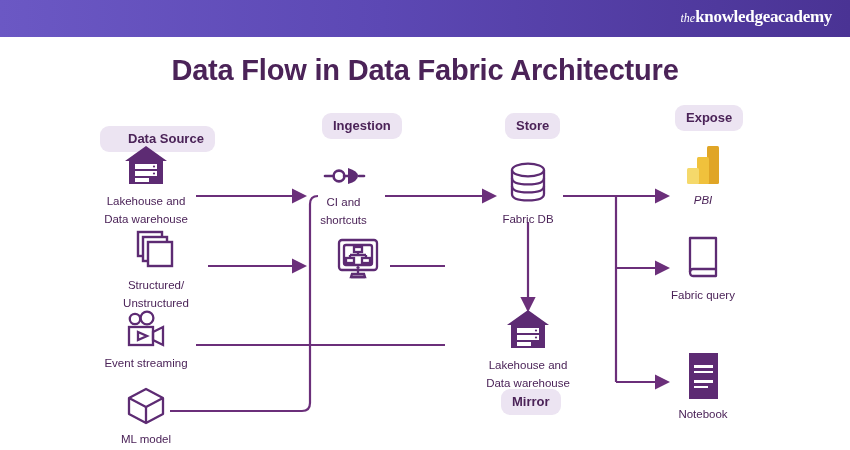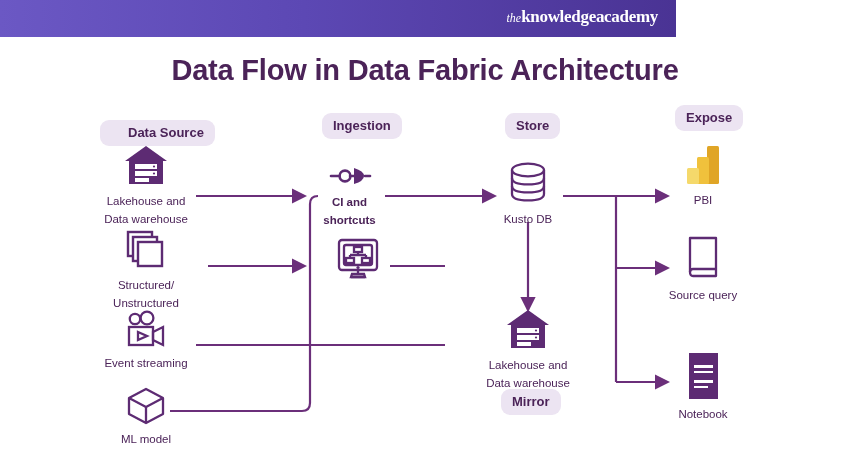--- a/index.html
+++ b/index.html
@@ -5,21 +5,21 @@
   html,body{margin:0;padding:0;}
   body{
     width:850px;height:450px;
     background:#ffffff;
     font-family:"Liberation Sans", sans-serif;
     overflow:hidden;
     position:relative;
   }
   
   .header{
-    position:absolute;left:0;top:0;width:676px;height:37px;
+    position:absolute;left:0;top:0;width:850px;height:37px;
     background:linear-gradient(90deg,#6b58c4 0%,#5c48b4 45%,#4a3394 100%);
   }
   .brand{
     position:absolute;right:18px;top:7px;
     color:#ffffff;
     font-family:"Liberation Serif", serif;
     white-space:nowrap;
   }
   .brand .b-the{font-style:italic;font-size:12px;letter-spacing:0px;}
   .brand .b-main{font-weight:bold;font-size:17px;letter-spacing:-.3px;}
@@ -78,41 +78,41 @@
 
     <path d="M528,222 L528,310" marker-end="url(#ah)"></path>
 
     <path d="M563,196 L616,196 L616,382"></path>
     <path d="M616,196 L668,196" marker-end="url(#ah)"></path>
     <path d="M616,268 L668,268" marker-end="url(#ah)"></path>
     <path d="M616,382 L668,382" marker-end="url(#ah)"></path>
   </g>
 </svg>
 
-<div class="pill" style="left:100px;top:120px;padding-left:28px;">Data Source</div>
+<div class="pill" style="left:100px;top:126px;padding-left:28px;">Data Source</div>
 <div class="pill" style="left:322px;top:113px;">Ingestion</div>
 <div class="pill" style="left:505px;top:113px;">Store</div>
 <div class="pill" style="left:675px;top:105px;">Expose</div>
 
 <div class="node" style="left:86px;top:144px;width:120px;">
   <div class="icon-wrap">
     <svg width="46" height="44" viewBox="0 0 46 44">
       <path d="M23 2 L44 17 L40 17 L40 40 L6 40 L6 17 L2 17 Z" fill="#5d2b73"></path>
       <rect x="12" y="20" width="22" height="5" fill="#ffffff"></rect>
       <rect x="12" y="27" width="22" height="5" fill="#ffffff"></rect>
       <rect x="12" y="34" width="14" height="4" fill="#ffffff"></rect>
       <circle cx="31" cy="22.5" r="1.1" fill="#5d2b73"></circle>
       <circle cx="31" cy="29.5" r="1.1" fill="#5d2b73"></circle>
     </svg>
   </div>
   <div class="cap">Lakehouse and
 Data warehouse</div>
 </div>
 
-<div class="node" style="left:86px;top:228px;width:120px;text-align:center;">
+<div class="node" style="left:96px;top:228px;width:120px;text-align:center;">
   <div class="icon-wrap">
     <svg width="46" height="44" viewBox="0 0 46 44">
       <g fill="none" stroke="#5d2b73" stroke-width="2.4">
         <rect x="5" y="4" width="24" height="24"></rect>
         <rect x="10" y="9" width="24" height="24" fill="#ffffff"></rect>
         <rect x="15" y="14" width="24" height="24" fill="#ffffff"></rect>
       </g>
     </svg>
   </div>
   <div class="cap">Structured/
@@ -140,21 +140,21 @@
       <g fill="none" stroke="#5d2b73" stroke-width="2.3" stroke-linejoin="round">
         <path d="M22 3 L39 12 L39 28 L22 37 L5 28 L5 12 Z"></path>
         <path d="M5 12 L22 21 L39 12"></path>
         <path d="M22 21 L22 37"></path>
       </g>
     </svg>
   </div>
   <div class="cap">ML model</div>
 </div>
 
-<div class="node" style="left:292px;top:163px;width:115px;font-weight:bold;">
+<div class="node" style="left:286px;top:163px;width:115px;">
   <div class="icon-wrap">
     <svg width="46" height="26" viewBox="0 0 46 26">
       <g stroke="#5d2b73" stroke-width="2.6" fill="none" stroke-linecap="round">
         <path d="M4 13 L12 13"></path>
         <circle cx="18" cy="13" r="5.4"></circle>
         <path d="M23 13 L30 13"></path>
         <path d="M38 13 L43 13"></path>
       </g>
       <path d="M27 5 Q37 8 37 13 Q37 18 27 21 Z" fill="#5d2b73"></path>
     </svg>
@@ -185,61 +185,61 @@
   <div class="icon-wrap">
     <svg width="48" height="46" viewBox="0 0 48 46">
       <g fill="none" stroke="#5d2b73" stroke-width="2.3">
         <ellipse cx="24" cy="10" rx="16" ry="6.4"></ellipse>
         <path d="M8 10 L8 34 Q8 40.4 24 40.4 Q40 40.4 40 34 L40 10"></path>
         <path d="M8 18 Q8 24.4 24 24.4 Q40 24.4 40 18"></path>
         <path d="M8 26 Q8 32.4 24 32.4 Q40 32.4 40 26"></path>
       </g>
     </svg>
   </div>
-  <div class="cap">Kusto DB</div>
+  <div class="cap">Fabric DB</div>
 </div>
 
 <div class="node" style="left:470px;top:308px;width:116px;">
   <div class="icon-wrap">
     <svg width="46" height="44" viewBox="0 0 46 44">
       <path d="M23 2 L44 17 L40 17 L40 40 L6 40 L6 17 L2 17 Z" fill="#5d2b73"></path>
       <rect x="12" y="20" width="22" height="5" fill="#ffffff"></rect>
       <rect x="12" y="27" width="22" height="5" fill="#ffffff"></rect>
       <rect x="12" y="34" width="14" height="4" fill="#ffffff"></rect>
       <circle cx="31" cy="22.5" r="1.1" fill="#5d2b73"></circle>
       <circle cx="31" cy="29.5" r="1.1" fill="#5d2b73"></circle>
     </svg>
   </div>
   <div class="cap">Lakehouse and
 Data warehouse</div>
 </div>
 
 <div class="pill" style="left:501px;top:389px;">Mirror</div>
 
-<div class="node" style="left:645px;top:143px;width:116px;">
+<div class="node" style="left:645px;top:143px;width:116px;font-style:italic;">
   <div class="icon-wrap">
     <svg width="44" height="44" viewBox="0 0 44 44">
       <rect x="26" y="3" width="12" height="38" rx="1.5" fill="#e0a526"></rect>
       <rect x="16" y="14" width="12" height="27" rx="1.5" fill="#f0c13c"></rect>
       <rect x="6" y="25" width="12" height="16" rx="1.5" fill="#f5d96b"></rect>
     </svg>
   </div>
   <div class="cap">PBI</div>
 </div>
 
 <div class="node" style="left:645px;top:234px;width:116px;">
   <div class="icon-wrap">
     <svg width="44" height="48" viewBox="0 0 44 48">
       <g fill="none" stroke="#5d2b73" stroke-width="2.3" stroke-linejoin="round">
         <path d="M9 4 L35 4 L35 42 L12 42 Q9 42 9 38 Z"></path>
         <path d="M9 38 Q9 35 12 35 L35 35"></path>
       </g>
     </svg>
   </div>
-  <div class="cap">Source query</div>
+  <div class="cap">Fabric query</div>
 </div>
 
 <div class="node" style="left:645px;top:351px;width:116px;">
   <div class="icon-wrap">
     <svg width="42" height="50" viewBox="0 0 42 50">
       <rect x="7" y="2" width="29" height="46" fill="#5d2b73"></rect>
       <rect x="12" y="14" width="19" height="3" fill="#ffffff"></rect>
       <rect x="12" y="20" width="19" height="2" fill="#ffffff"></rect>
       <rect x="12" y="29" width="19" height="3" fill="#ffffff"></rect>
       <rect x="12" y="35" width="14" height="2" fill="#ffffff"></rect>

